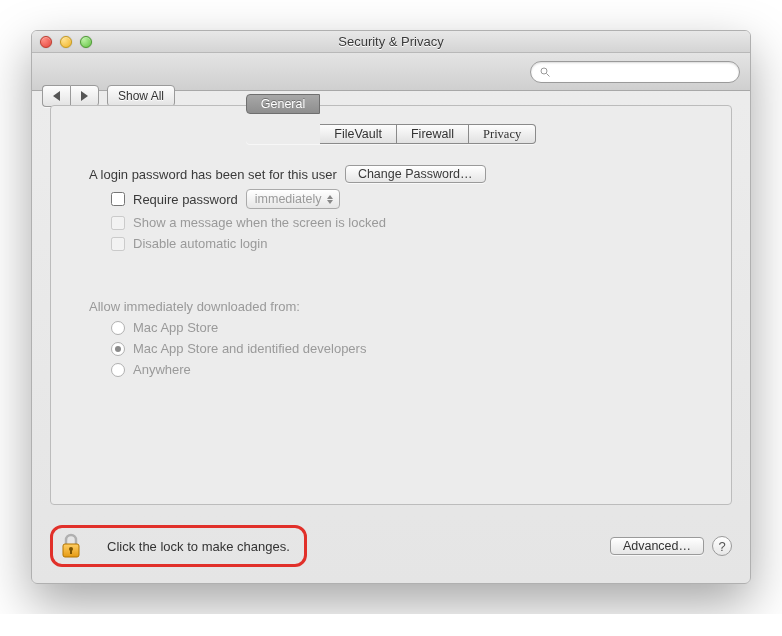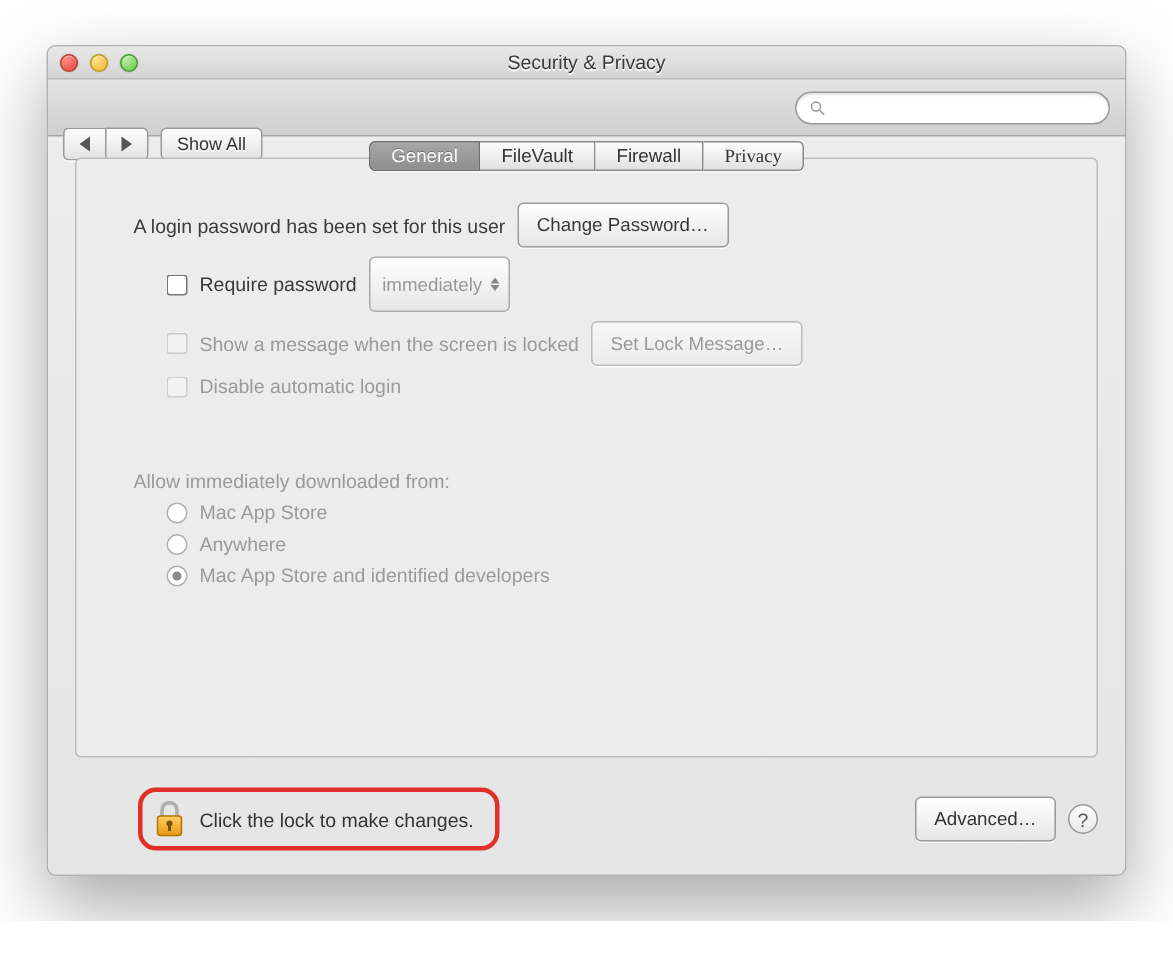--- a/index.html
+++ b/index.html
@@ -129,21 +129,21 @@
   }
   .tab {
     border: 1px solid #8a8a8a;
     background: linear-gradient(#fdfdfd, #e1e1e1);
     padding: 2px 14px;
     font-size: 12.5px;
     color: #333;
     height: 20px;
     display:flex; align-items:center;
   }
-  .tab + .tab { border-left: none; }
+  .tab + .tab { border-left: none; margin-top: 30px; }
   .tab:first-child { border-top-left-radius:4px; border-bottom-left-radius:4px;}
   .tab:last-child { border-top-right-radius:4px; border-bottom-right-radius:4px;font-family:Liberation Serif, serif;}
   .tab.active {
     background: linear-gradient(#a8a8a8, #8e8e8e);
     color: #fff;
     text-shadow: 0 -1px 0 rgba(0,0,0,0.3);
     border-color: #6f6f6f;
   }
   .body {
     padding: 4px 38px 20px 38px;
@@ -156,34 +156,34 @@
     margin: 6px 0;
   }
   .row.indent { margin-left: 22px; }
   .dim { color: #9a9a9a; align-items: center; }
   .aquabtn {
     background: linear-gradient(#ffffff, #e6e6e6);
     border: 1px solid #9a9a9a;
     border-radius: 4px;
     padding: 2px 12px;
     font-size: 12.5px;
-    height: 30px;
+    height: 18px;
     display:inline-flex; align-items:center;
     box-shadow: 0 1px 0 rgba(255,255,255,0.7);
   }
   .aquabtn.dim { color:#9a9a9a; border-color:#bcbcbc; background:linear-gradient(#f7f7f7,#ececec);}
   .select {
     background: linear-gradient(#ffffff, #e6e6e6);
     border: 1px solid #aaa;
     border-radius: 4px;
     padding: 1px 6px 1px 8px;
     font-size: 12.5px;
     color: #9a9a9a;
     display:inline-flex; align-items:center; gap:6px;
-    height: 37px;
+    height: 20px;
   }
   .select .arrows {
     display:flex; flex-direction:column; gap:1px;
   }
   .select .arrows span {
     width:0;height:0;border-left:3px solid transparent;border-right:3px solid transparent;
   }
   .select .arrows .up{border-bottom:4px solid #888;}
   .select .arrows .down{border-top:4px solid #888;}
   input[type=checkbox]{
@@ -196,25 +196,24 @@
   }
   .radio.sel::after{content:"";width:6px;height:6px;border-radius:50%;background:#8a8a8a;}
   .section-gap { height: 36px; }
   
   .footer {
     display:flex;
     align-items:center;
     padding: 6px 18px 16px 18px;
   }
   .lockbox {
-    display:flex; align-items:center; gap:8px;
+    display:flex; align-items:center; gap:24px;
     border: 3px solid #e1302a;
     border-radius: 12px;
     padding: 4px 14px 4px 6px;
-    margin-left: 42px;
   }
   .help {
     width:20px;height:20px;border-radius:50%;
     border:1px solid #9a9a9a;
     background:linear-gradient(#fff,#e7e7e7);
     display:flex;align-items:center;justify-content:center;
     font-size:13px;color:#555;
     margin-left:8px;
   }
 </style>
@@ -279,45 +278,44 @@
             <span class="arrows">
                 <span class="up"></span>
                 <span class="down"></span>
               </span>
           </span>
         </div>
 
         <div class="row indent dim">
           <input type="checkbox" disabled="" style="">
           <span>Show a message when the screen is locked</span>
-          <span class="aquabtn dim">Set Lock Message…</span>
         </div>
 
         <div class="row indent dim">
           <input type="checkbox" disabled="" style="">
           <span>Disable automatic login</span>
         </div>
 
         <div class="section-gap"></div>
 
         <div class="row dim">
           <span>Allow immediately downloaded from:</span>
         </div>
 
         <div class="row indent dim">
           <span class="radio"></span>
           <span>Mac App Store</span>
         </div>
         <div class="row indent dim">
+          <span class="radio sel"></span>
+          <span>Mac App Store and identified developers</span>
+        </div>
+        <div class="row indent dim">
           <span class="radio"></span>
           <span>Anywhere</span>
-        </div>
-        <div class="row indent dim">
-          <span class="radio sel"></span>
-          <span>Mac App Store and identified developers</span>
         </div>
 
       </div>
     </div>
   </div>
 
   <div class="footer">
     <div class="lockbox">
       <svg width="24" height="28" viewBox="0 0 24 28">
         <path d="M7 12 V8 a5 5 0 0 1 10 0 V12" fill="none" stroke="#b0b0b0" stroke-width="2.5" stroke-linecap="round"></path>

